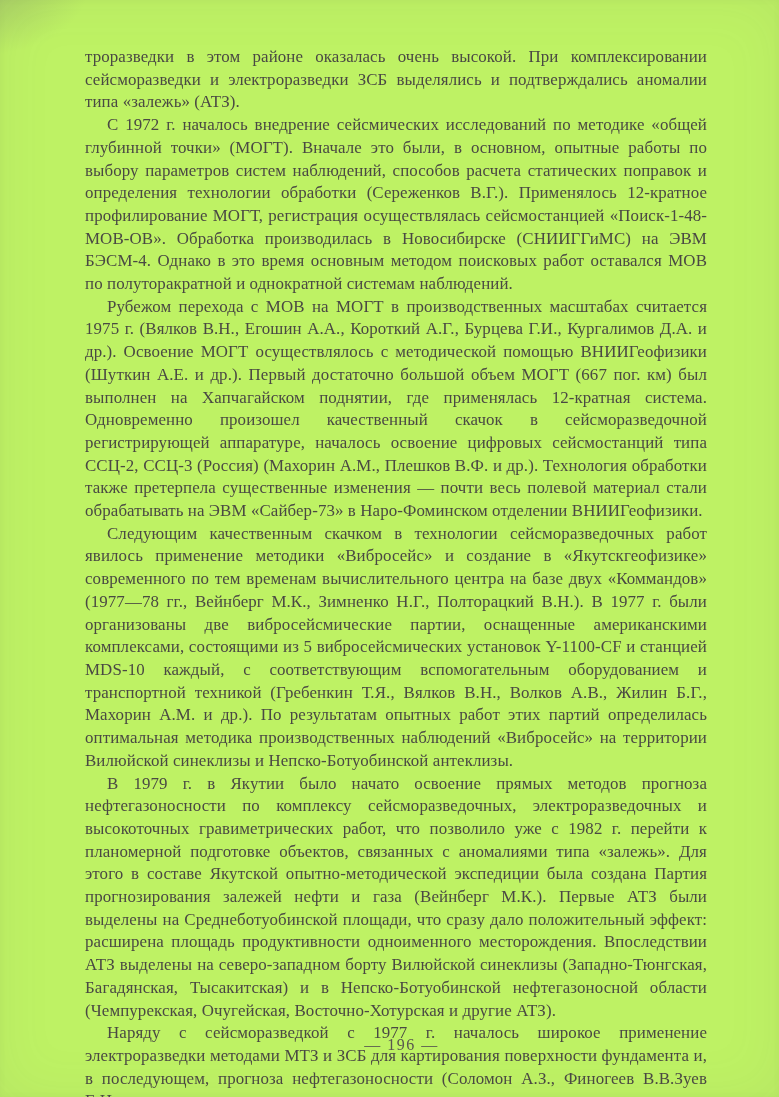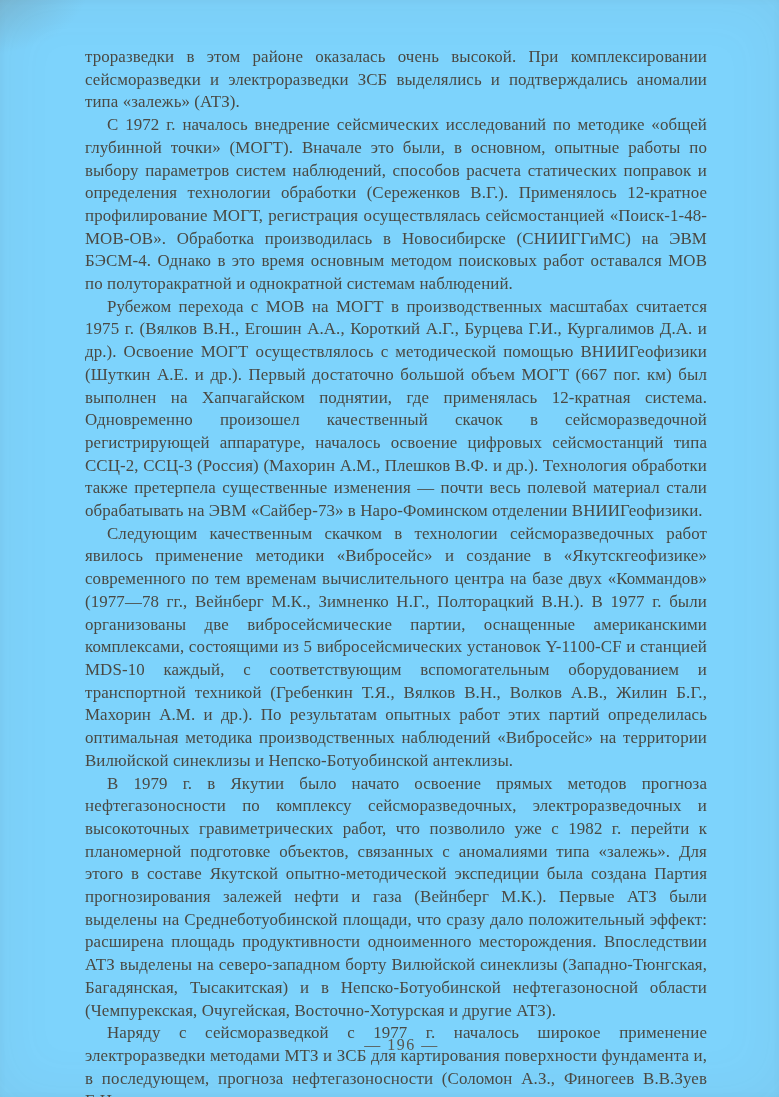--- a/index.html
+++ b/index.html
@@ -10,21 +10,21 @@
     width: 779px;
     height: 1097px;
     background: #f7f7f3;
     overflow: hidden;
     font-family: "Liberation Serif", "DejaVu Serif", serif;
   }
   .page {
     position: relative;
     width: 779px;
     height: 1097px;
-    background: #7dd3fc;
+    background: #bef264;
   }
   
   .page::before {
     content: "";
     position: absolute;
     inset: 0;
     pointer-events: none;
     box-shadow: inset 0 0 55px rgba(105,105,98,0.08), inset 0 0 6px rgba(105,105,98,0.06);
   }
   

